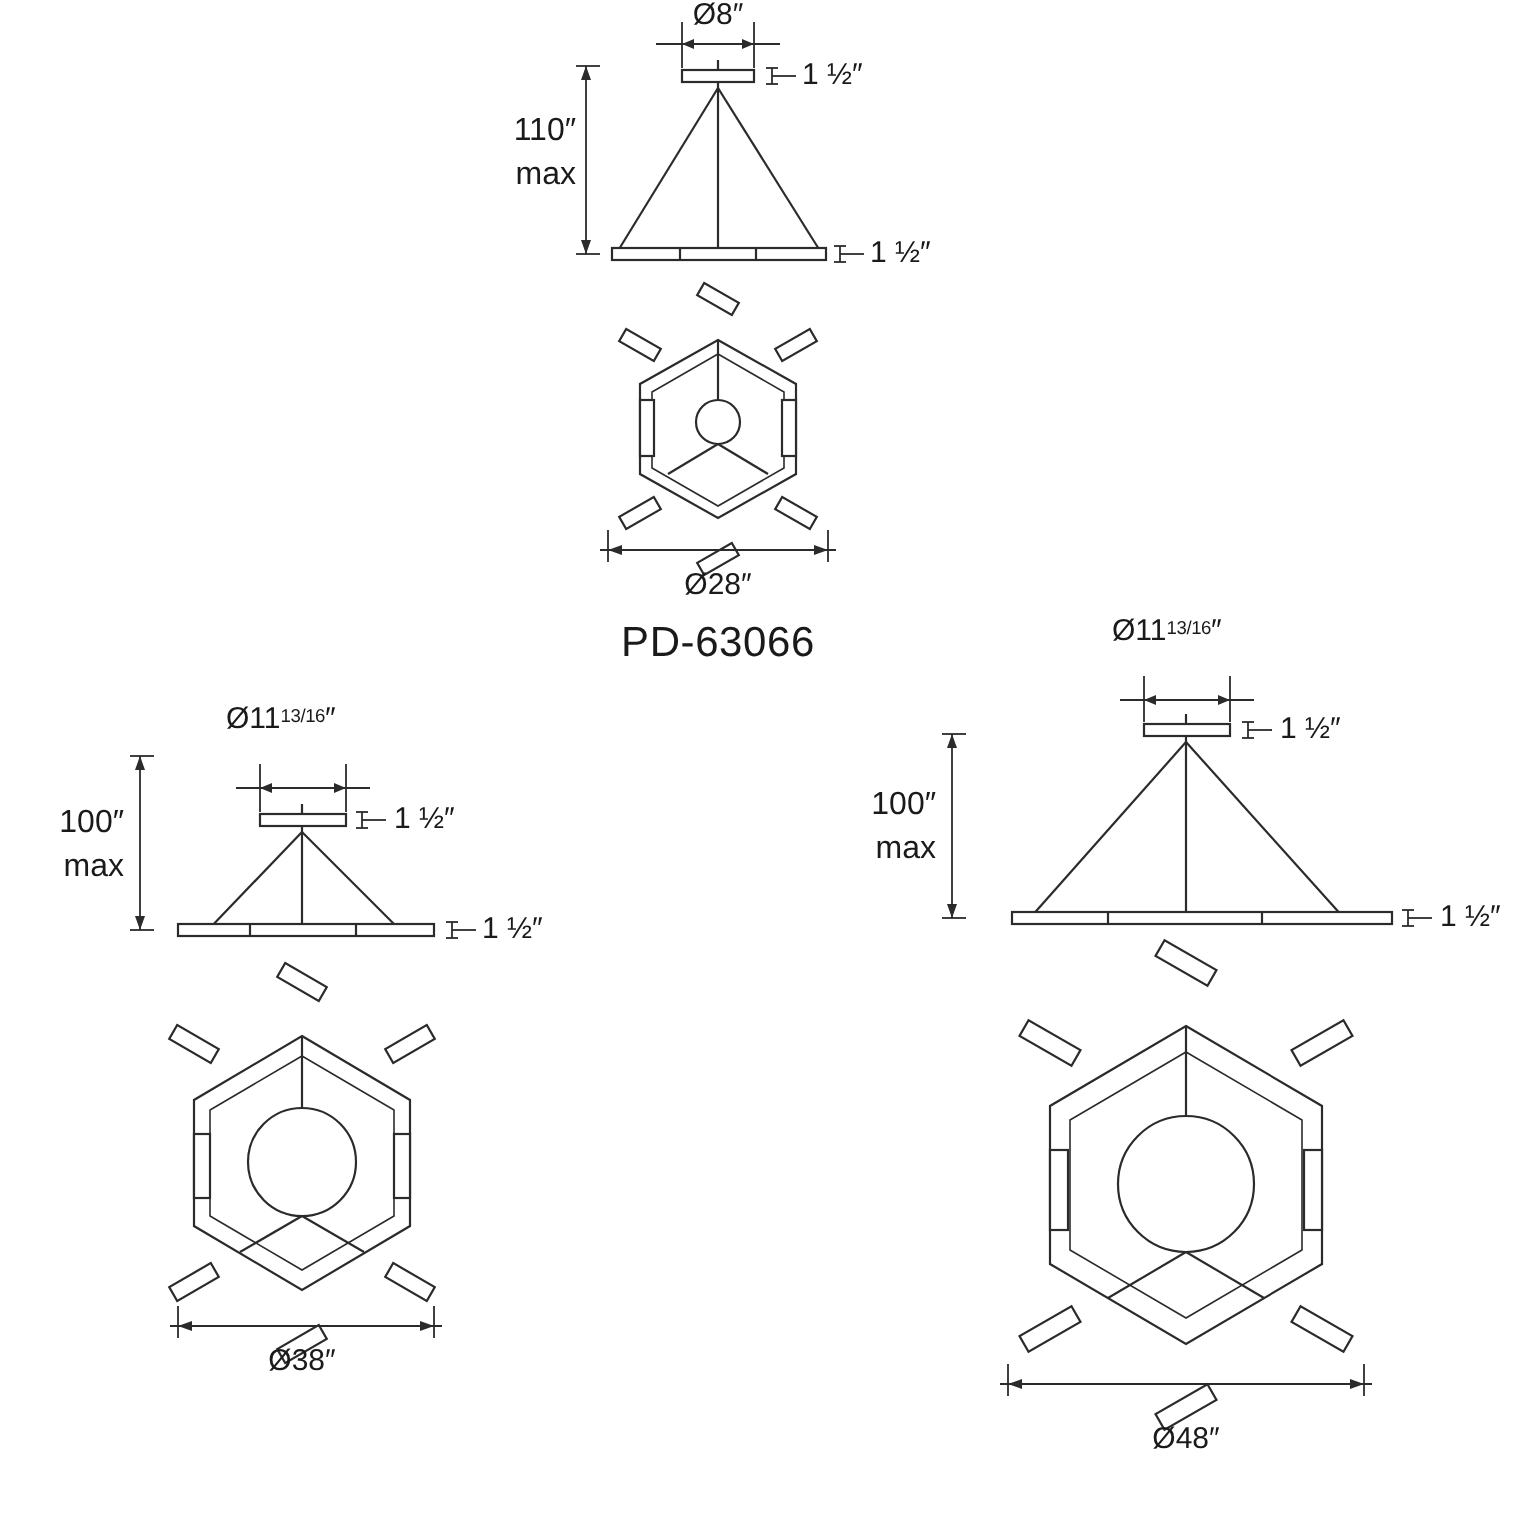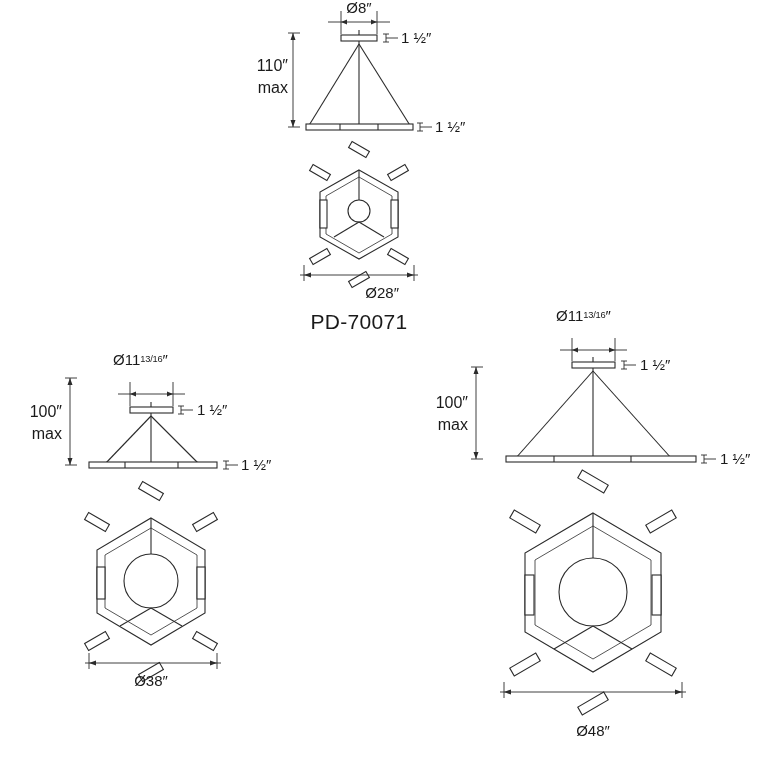--- a/index.html
+++ b/index.html
@@ -129,23 +129,23 @@
 
     <div class="label dim ctr" style="left:118px; top:0px; width:82px;">Ø8″</div>
 
     <div class="label dim" style="left:201px; top:30px;">1&nbsp;½″</div>
 
     <div class="label dim" style="left:235px; top:119px;">1&nbsp;½″</div>
 
     <div class="label big" style="left:36px; top:58px; width:52px; text-align:right;">110″</div>
     <div class="label big" style="left:36px; top:80px; width:52px; text-align:right;">max</div>
 
-    <div class="label dim ctr" style="left:119px; top:285px; width:80px;text-align:right;">Ø28″</div>
-
-    <div class="label model ctr" style="left:89px; top:311px; width:140px;">PD-70071</div>
+    <div class="label dim ctr" style="left:119px; top:285px; width:80px;">Ø28″</div>
+
+    <div class="label model ctr" style="left:89px; top:311px; width:140px;">PD-63066</div>
   </div>
 
   <div class="fig" style="left:0px; top:338px; width:300px; height:400px;">
 
     <svg width="300" height="400" viewBox="0 0 300 400">
       <g stroke="#2b2b2b" fill="none" stroke-width="1.1">
 
         <g stroke-width="0.9">
           <line x1="130" y1="44" x2="130" y2="68"></line>
           <line x1="173" y1="44" x2="173" y2="68"></line>
@@ -300,17 +300,17 @@
 
     <div class="label dim" style="left:156px; top:3px;"><span>Ø11</span><span class="frac">13/16</span><span>″</span></div>
 
     <div class="label dim" style="left:240px; top:52px;">1&nbsp;½″</div>
 
     <div class="label dim" style="left:320px; top:146px;">1&nbsp;½″</div>
 
     <div class="label big" style="left:14px; top:90px; width:54px; text-align:right;">100″</div>
     <div class="label big" style="left:14px; top:112px; width:54px; text-align:right;">max</div>
 
-    <div class="label dim ctr" style="left:153px; top:418px; width:80px;">Ø48″</div>
+    <div class="label dim ctr" style="left:153px; top:407px; width:80px;">Ø48″</div>
 
   </div>
 
 </div>
 
 </body></html>

